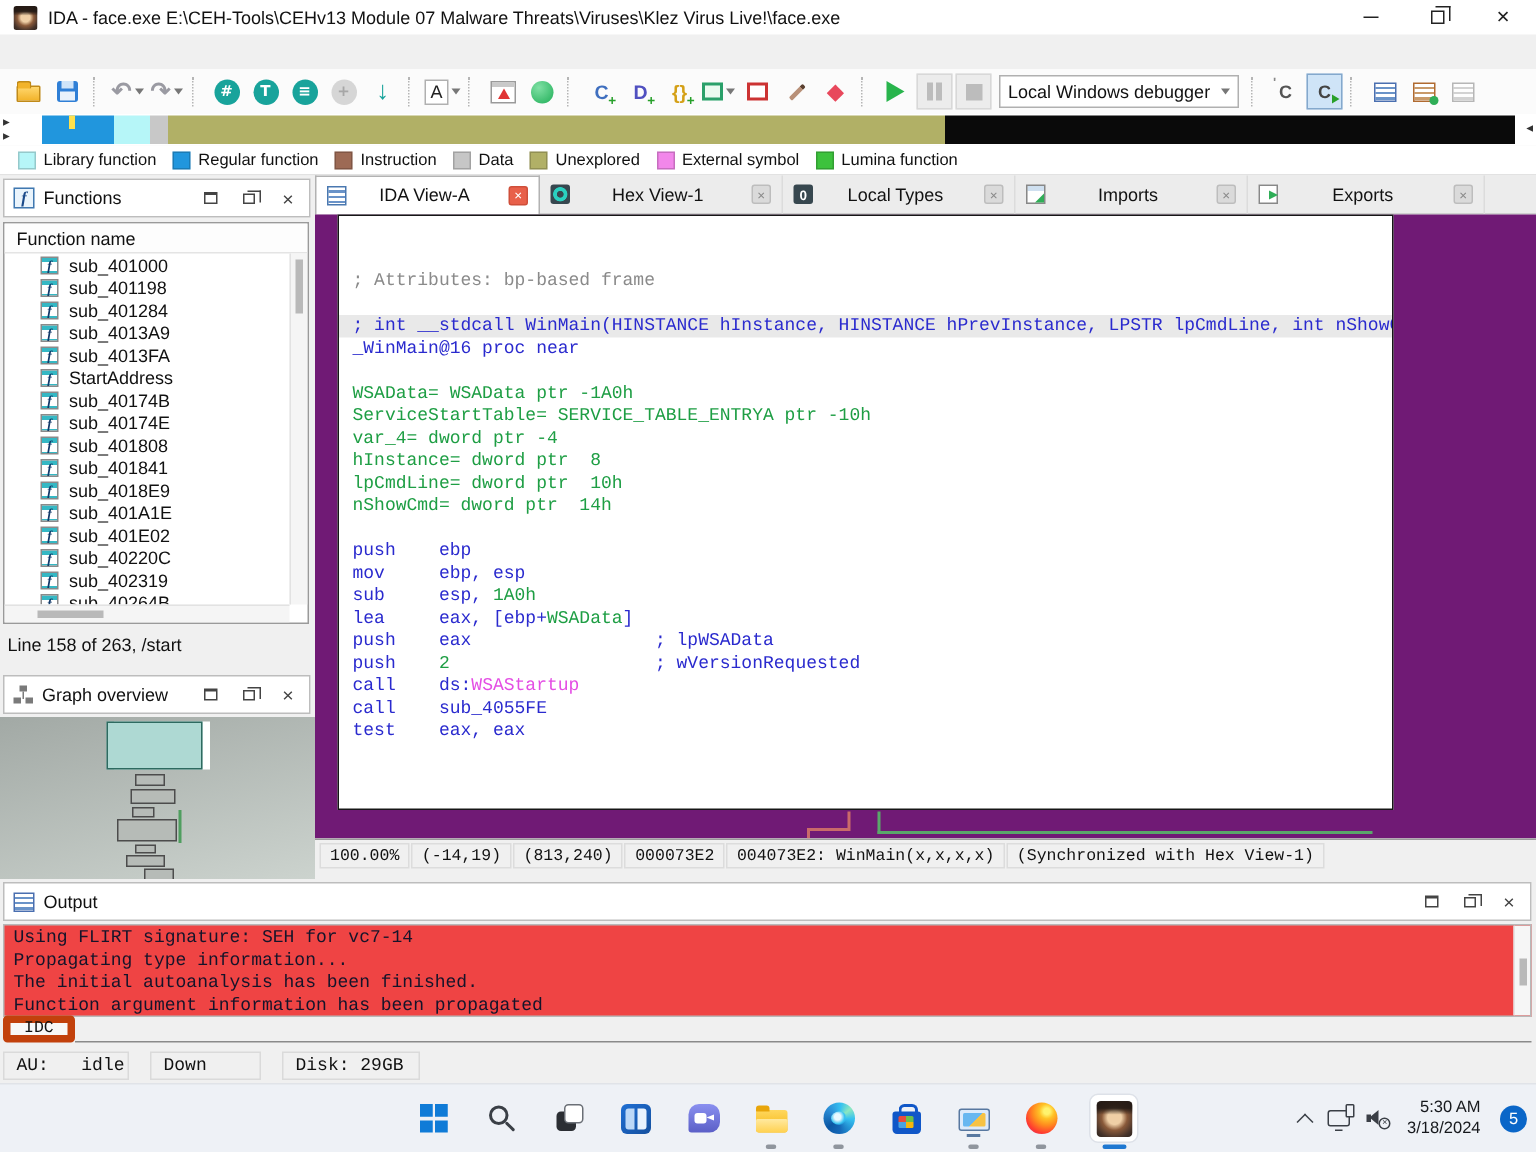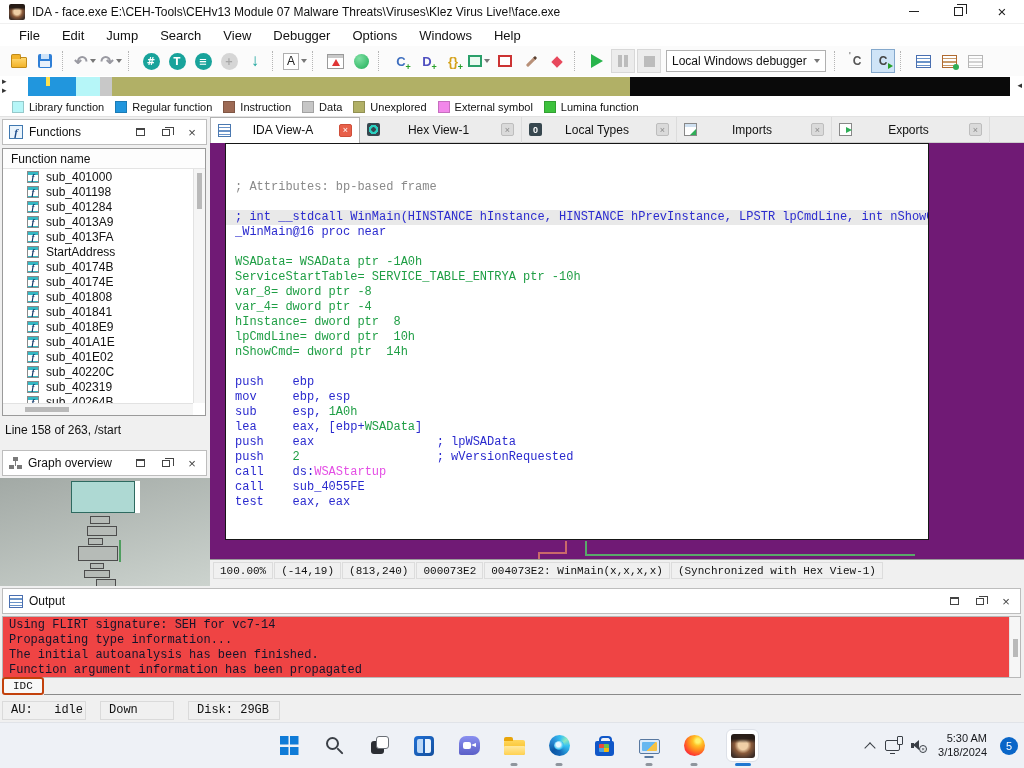--- a/index.html
+++ b/index.html
@@ -151,21 +151,21 @@
   .iseg{height:17px;display:flex;align-items:center;padding:0 6px;border:1px solid #dcdcdc;margin-right:1px;white-space:pre;background:#f0f0f0;}
 
   
   .out-panel{position:absolute;left:0;top:586px;right:0;height:112px;background:#f0f0f0;}
   .out-head{top:2px;}
   .out-body{position:absolute;left:2px;right:3px;top:30px;height:62px;background:#ef4444;border:1px solid #b8b8b8;padding:1px 0 0 6px;overflow:hidden;}
   .out-line{height:15px;line-height:15px;font:12px "Liberation Mono",monospace;color:#14142a;white-space:pre;}
   .out-vscroll{position:absolute;right:0;top:0;bottom:0;width:11px;background:#f6f6f6;border-left:1px solid #e4e4e4;}
   .out-vthumb{position:absolute;left:3px;top:22px;width:5px;height:18px;background:#b9b9b9;}
   .idc-row{position:absolute;left:2px;right:3px;bottom:2px;height:20px;display:flex;align-items:center;}
-  .idc-btn{height:18px;border:2px solid #c2410c;border-radius:3px;background:#f8f8f8;padding:0 9px;font:11px "Liberation Mono",monospace;display:flex;align-items:center;margin-right:0;}
+  .idc-btn{height:18px;border:5px solid #c2410c;border-radius:3px;background:#f8f8f8;padding:0 9px;font:11px "Liberation Mono",monospace;display:flex;align-items:center;margin-right:0;}
   .idc-input{flex:1;height:17px;border:none;border-bottom:1px solid #8a8a8a;background:transparent;font:12px "Liberation Mono",monospace;outline:none;}
 
   
   .statusbar{position:absolute;left:0;top:698px;right:0;height:24px;background:#f0f0f0;display:flex;align-items:center;padding-left:2px;font:12px "Liberation Mono",monospace;}
   .sseg{height:19px;display:flex;align-items:center;padding:0 8px;border:1px solid #dadada;margin-right:14px;white-space:pre;}
   .sseg.s1{width:84px;} .sseg.s2{width:74px;} .sseg.s3{width:92px;}
 
   
   .taskbar{position:absolute;left:0;top:722px;right:0;height:46px;background:#eef1f6;border-top:1px solid #e0e3e8;}
   .tb-apps{position:absolute;left:276px;top:0;height:100%;display:flex;align-items:center;gap:19px;}
@@ -228,31 +228,20 @@
       <span class="winbtn">
           <span class="g-min"></span>
         </span>
       <span class="winbtn">
           <span class="g-restore"></span>
         </span>
       <span class="winbtn g-close">×</span>
     </span>
   </div>
 
-  <div class="menubar" id="menubar">
-      <span class="menu-item">File</span>
-      <span class="menu-item">Edit</span>
-      <span class="menu-item">Jump</span>
-      <span class="menu-item">Search</span>
-      <span class="menu-item">View</span>
-      <span class="menu-item">Debugger</span>
-      <span class="menu-item">Options</span>
-      <span class="menu-item">Windows</span>
-      <span class="menu-item">Help</span>
-    </div>
 
   <div class="toolbar">
     <span class="tbi">
         <span class="i-folder"></span>
       </span>
     <span class="tbi">
         <span class="i-save"></span>
       </span>
     <span class="tb-sep"></span>
     <span class="tbi">
@@ -542,21 +531,20 @@
 
   <div class="graph-canvas">
     <div class="code-node" id="code-node">
         <div class="code-line"><span class="tk-c">; Attributes: bp-based frame</span></div>
         <div class="code-line">&nbsp;</div>
         <div class="code-line hl"><span class="tk-b">; int __stdcall WinMain(HINSTANCE hInstance, HINSTANCE hPrevInstance, LPSTR lpCmdLine, int nShowCmd)</span></div>
         <div class="code-line"><span class="tk-b">_WinMain@16 proc near</span></div>
         <div class="code-line">&nbsp;</div>
         <div class="code-line"><span class="tk-g">WSAData= WSAData ptr -1A0h</span></div>
         <div class="code-line"><span class="tk-g">ServiceStartTable= SERVICE_TABLE_ENTRYA ptr -10h</span></div>
-        <div class="code-line"><span class="tk-g">var_8= dword ptr -8</span></div>
         <div class="code-line"><span class="tk-g">var_4= dword ptr -4</span></div>
         <div class="code-line"><span class="tk-g">hInstance= dword ptr  8</span></div>
         <div class="code-line"><span class="tk-g">lpCmdLine= dword ptr  10h</span></div>
         <div class="code-line"><span class="tk-g">nShowCmd= dword ptr  14h</span></div>
         <div class="code-line">&nbsp;</div>
         <div class="code-line"><span class="tk-b">push    ebp</span></div>
         <div class="code-line"><span class="tk-b">mov     ebp, esp</span></div>
         <div class="code-line"><span class="tk-b">sub     esp, </span><span class="tk-g">1A0h</span></div>
         <div class="code-line"><span class="tk-b">lea     eax, [ebp+</span><span class="tk-g">WSAData</span><span class="tk-b">]</span></div>
         <div class="code-line"><span class="tk-b">push    eax                 ; lpWSAData</span></div>

